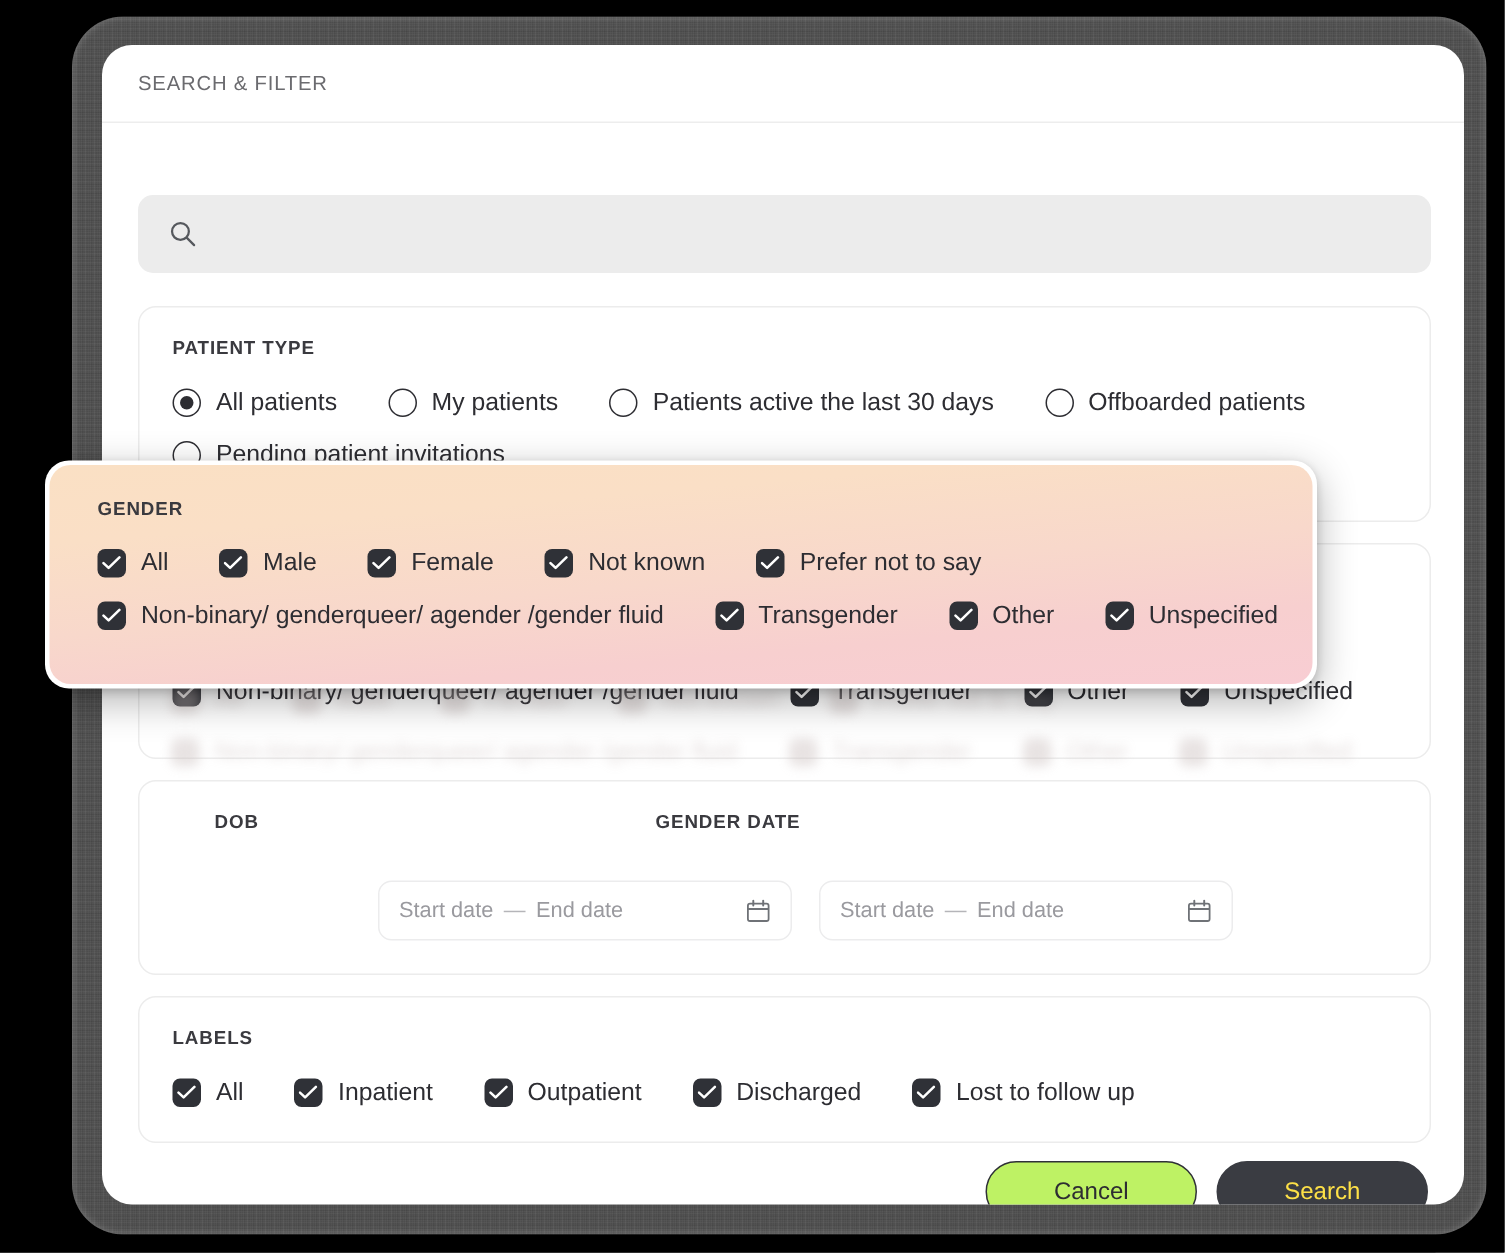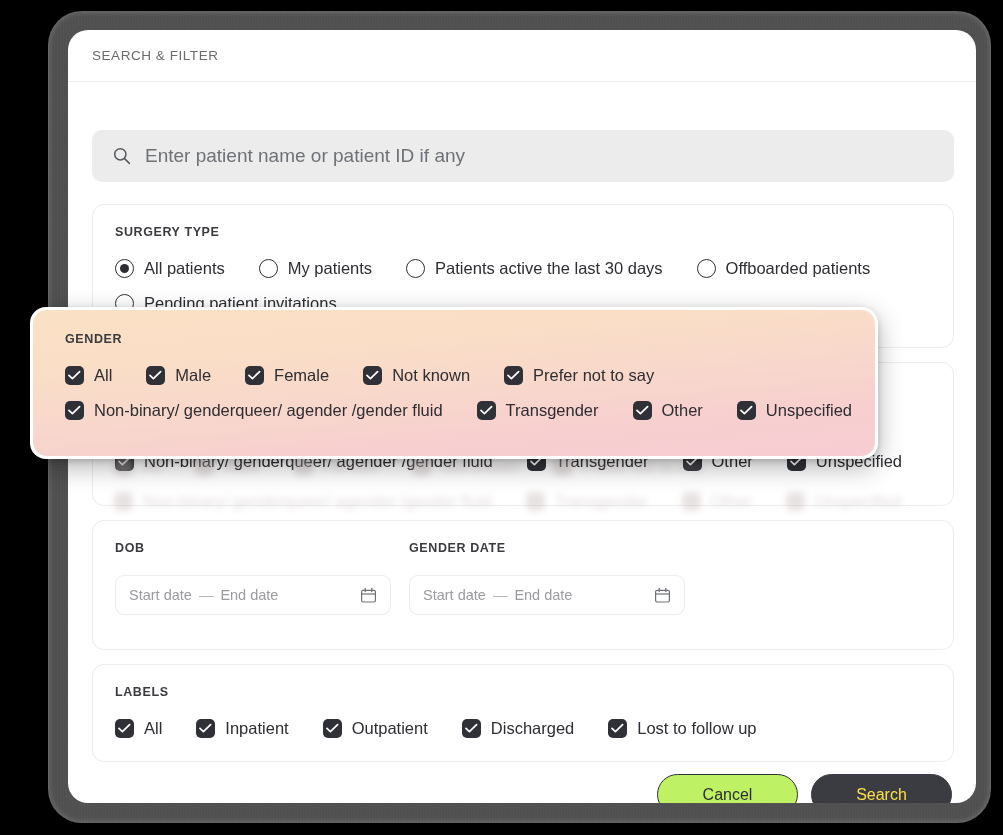--- a/index.html
+++ b/index.html
@@ -113,21 +113,21 @@
   }
   .card-label {
     font-size: 12.5px;
     font-weight: bold;
     letter-spacing: .6px;
     color: #3a3a3f;
   }
 
   #card-patient-type { left: 24px; top: 122px; width: 862px; height: 144px; }
   #card-gender-bg    { left: 24px; top: 280px; width: 862px; height: 144px; }
-  #card-dates        { left: 24px; top: 438px; width: 862px; height: 130px; }
+  #card-dates        { left: 24px; top: 438px; width: 862px; height: 130px; padding-left: 28px; }
   #card-labels       { left: 24px; top: 582px; width: 862px; height: 98px; }
 
   .card .inner { padding: 20px 22px 0 22px; }
 
   .opt-row {
     display: flex;
     align-items: center;
     flex-wrap: nowrap;
     margin-top: 20px;
   }
@@ -163,21 +163,21 @@
   
   .cbx {
     width: 19px; height: 19px; flex: none;
     border-radius: 5px;
     background: #2f3137;
     position: relative;
   }
   .cbx svg { position: absolute; left: 3px; top: 4px; }
 
   
-  .date-cols { display: flex; gap: 18px; margin-top: 20px; }
+  .date-cols { display: flex; gap: 18px; margin-top: 32px; justify-content: center; }
   .date-field {
     width: 276px; height: 40px;
     border: 1px solid #ececed;
     border-radius: 9px;
     display: flex;
     align-items: center;
     padding: 0 13px;
     gap: 7px;
     font-size: 14.5px;
     color: #9a9a9f;
@@ -274,26 +274,25 @@
 
     <div class="modal-body">
 
       <div class="search-box">
         <span class="mag">
           <svg width="20" height="20" viewBox="0 0 20 20">
             <circle cx="8.3" cy="8.3" r="5.6" fill="none" stroke="#55585d" stroke-width="1.5"></circle>
             <line x1="12.6" y1="12.6" x2="17.4" y2="17.4" stroke="#55585d" stroke-width="1.5" stroke-linecap="round"></line>
           </svg>
         </span>
-        <input type="text" placeholder="Enter patient name or patient ID if any" style="">
       </div>
 
       <div class="card" id="card-patient-type">
         <div class="inner">
-          <div class="card-label">SURGERY TYPE</div>
+          <div class="card-label">PATIENT TYPE</div>
 
           <div class="opt-row">
             <label class="opt">
               <span class="radio checked"></span>
               <span>All patients</span>
             </label>
             <label class="opt">
               <span class="radio"></span>
               <span>My patients</span>
             </label>

